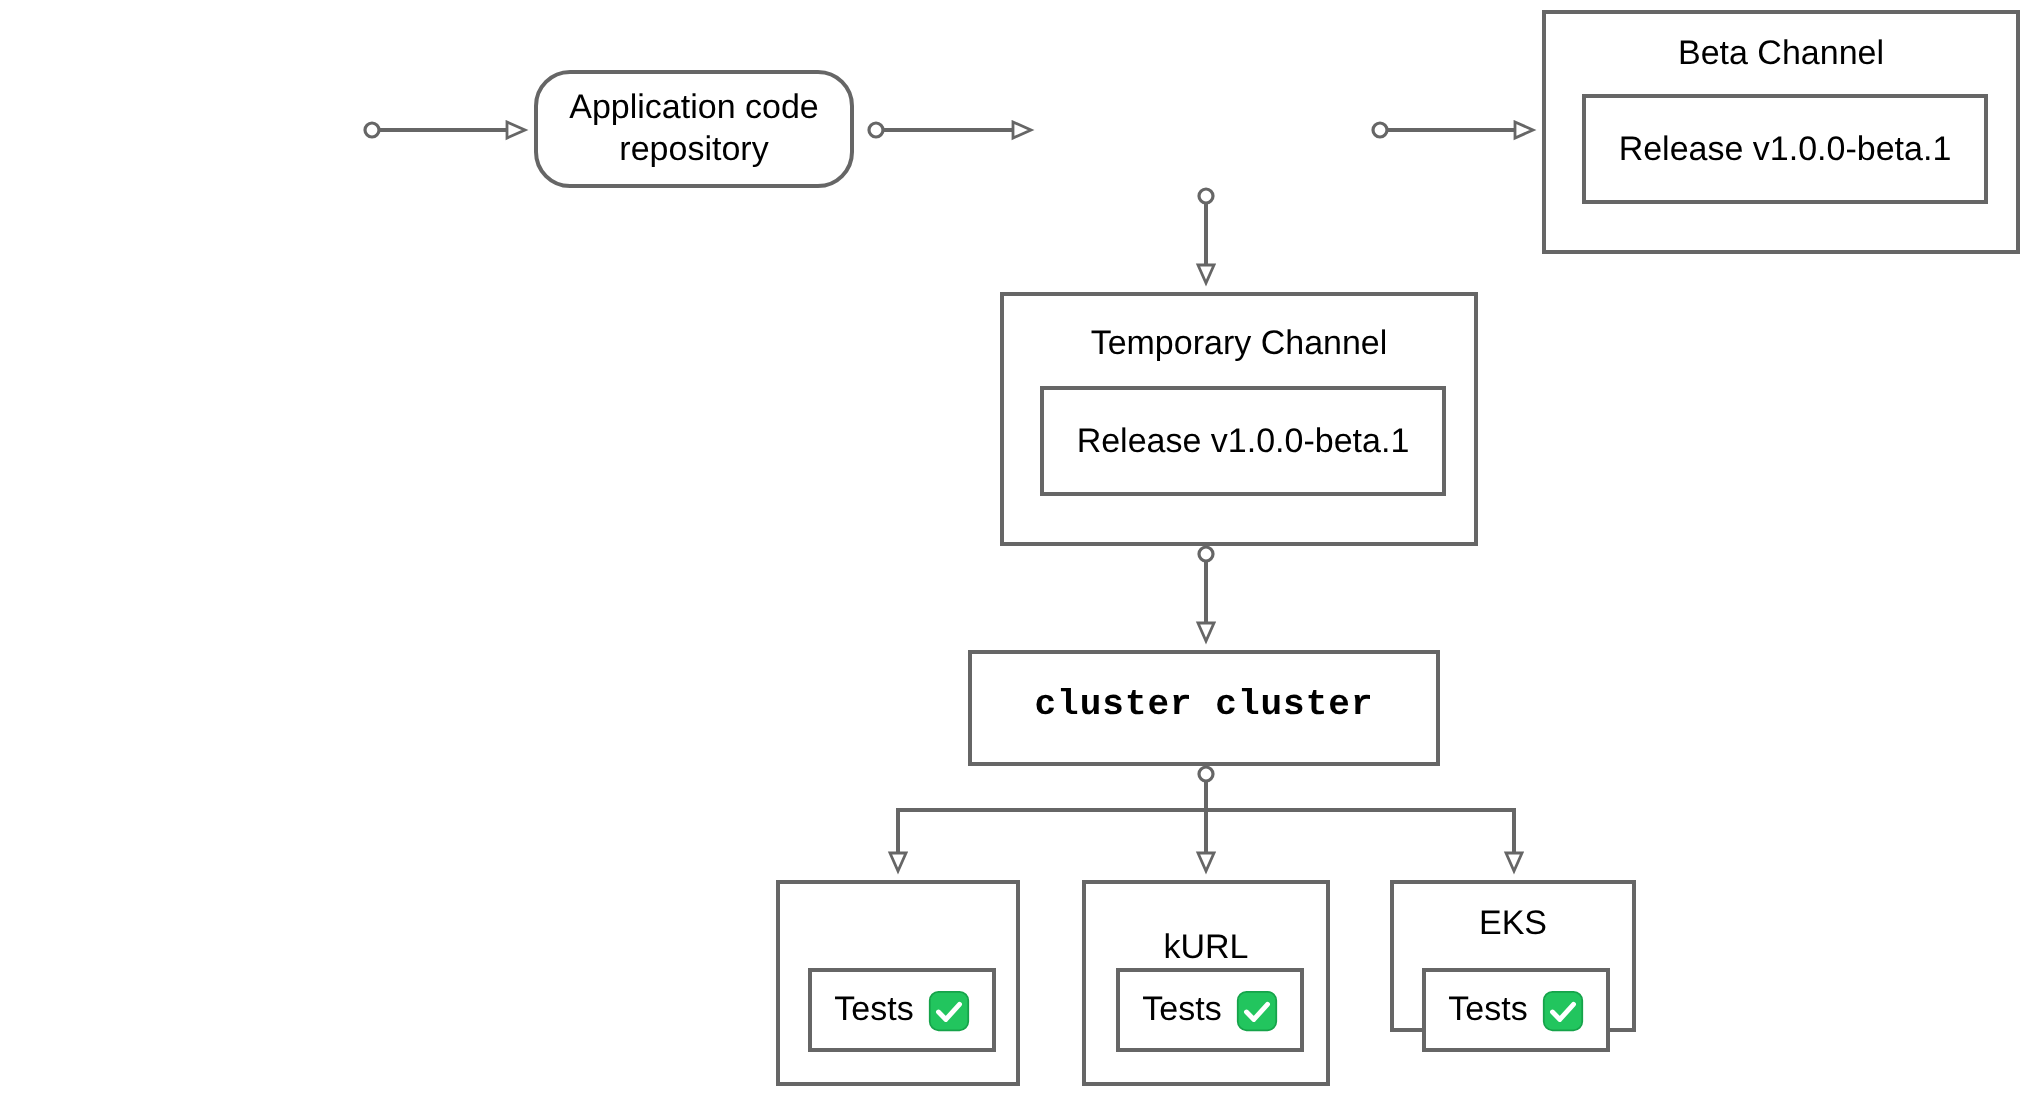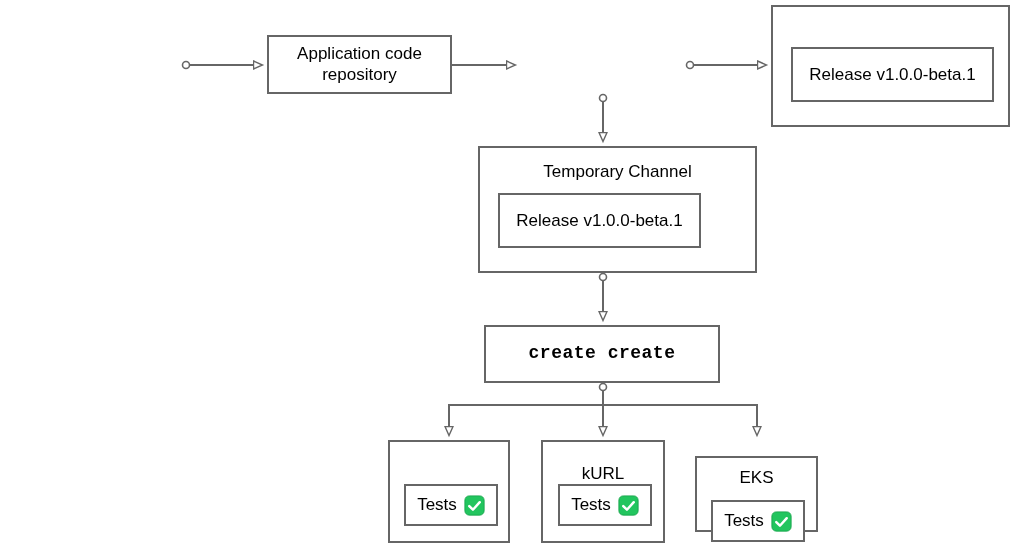--- a/index.html
+++ b/index.html
@@ -131,40 +131,41 @@
       <line x1="603" y1="281" x2="603" y2="320" marker-end="url(#arrowOpen)"></line>
 
       <circle cx="603" cy="387" r="3.5" fill="#ffffff" stroke="#666666" stroke-width="1.6"></circle>
       <line x1="603" y1="391" x2="603" y2="435" marker-end="url(#arrowOpen)"></line>
       <polyline points="603,405 449,405 449,435" marker-end="url(#arrowOpen)"></polyline>
       <polyline points="603,405 757,405 757,435" marker-end="url(#arrowOpen)"></polyline>
     </g>
   </svg>
 
 
-  <div class="node" style="left:267px; top:35px; width:185px; height:59px; padding:0 10px;">
+  <div class="node" style="left:267px; top:35px; width:160px; height:59px; padding:0 10px;border-radius:18px;">
     <span>Application code repository</span>
   </div>
 
 
   <div class="container-node" style="left:771px; top:5px; width:239px; height:122px;">
+    <div class="container-title" style="top:10px;">Beta Channel</div>
     <div class="inner-node" style="left:18px; top:40px; width:203px; height:55px;">
       <span>Release v1.0.0-beta.1</span>
     </div>
   </div>
 
-  <div class="container-node" style="left:478px; top:146px; width:279px; height:127px;">
+  <div class="container-node" style="left:500px; top:146px; width:239px; height:127px;">
     <div class="container-title" style="top:14px;">Temporary Channel</div>
     <div class="inner-node" style="left:18px; top:45px; width:203px; height:55px;">
       <span>Release v1.0.0-beta.1</span>
     </div>
   </div>
 
   <div class="node mono" style="left:484px; top:325px; width:236px; height:58px;">
-    <span>create create</span>
+    <span>cluster cluster</span>
   </div>
 
   <div class="container-node" style="left:388px; top:440px; width:122px; height:103px;">
     <div class="tests-box" style="left:14px; top:42px; width:94px; height:42px;">
       <span>Tests</span>
       <span class="check-icon">
         <svg viewBox="0 0 24 24" width="21" height="21">
           <rect x="1" y="1" width="22" height="22" rx="5" ry="5" fill="#22c55e" stroke="#16a34a" stroke-width="1"></rect>
           <path d="M6 12.6 L10.2 16.8 L18 8.2" fill="none" stroke="#ffffff" stroke-width="2.8" stroke-linecap="round" stroke-linejoin="round"></path>
         </svg>
@@ -178,21 +179,21 @@
       <span>Tests</span>
       <span class="check-icon">
         <svg viewBox="0 0 24 24" width="21" height="21">
           <rect x="1" y="1" width="22" height="22" rx="5" ry="5" fill="#22c55e" stroke="#16a34a" stroke-width="1"></rect>
           <path d="M6 12.6 L10.2 16.8 L18 8.2" fill="none" stroke="#ffffff" stroke-width="2.8" stroke-linecap="round" stroke-linejoin="round"></path>
         </svg>
       </span>
     </div>
   </div>
 
-  <div class="container-node" style="left:695px; top:440px; width:123px; height:76px;margin-top:16px;">
+  <div class="container-node" style="left:695px; top:440px; width:123px; height:76px;">
     <div class="platform-title" style="top:10px;">EKS</div>
     <div class="tests-box" style="left:14px; top:42px; width:94px; height:42px;">
       <span>Tests</span>
       <span class="check-icon">
         <svg viewBox="0 0 24 24" width="21" height="21">
           <rect x="1" y="1" width="22" height="22" rx="5" ry="5" fill="#22c55e" stroke="#16a34a" stroke-width="1"></rect>
           <path d="M6 12.6 L10.2 16.8 L18 8.2" fill="none" stroke="#ffffff" stroke-width="2.8" stroke-linecap="round" stroke-linejoin="round"></path>
         </svg>
       </span>
     </div>

